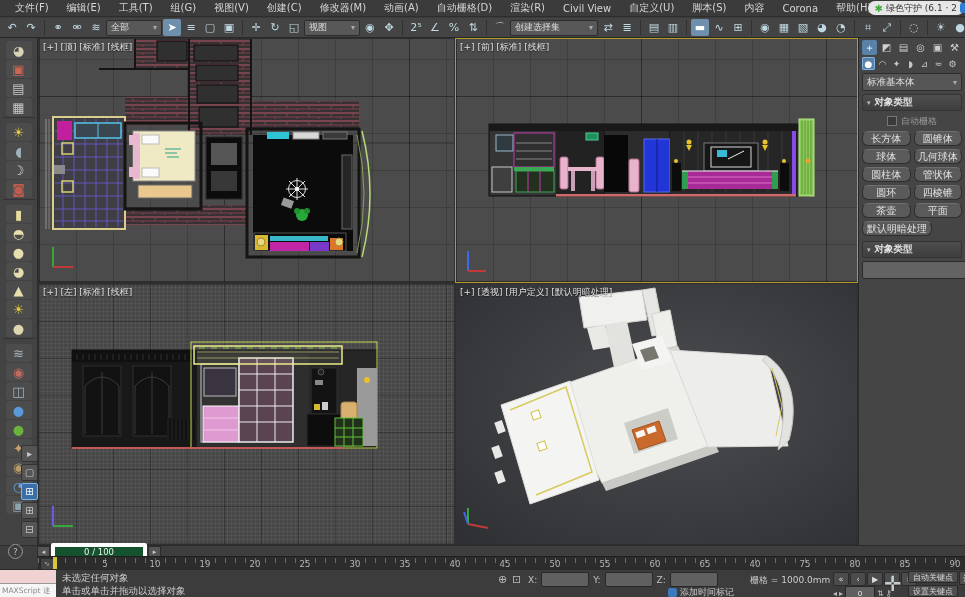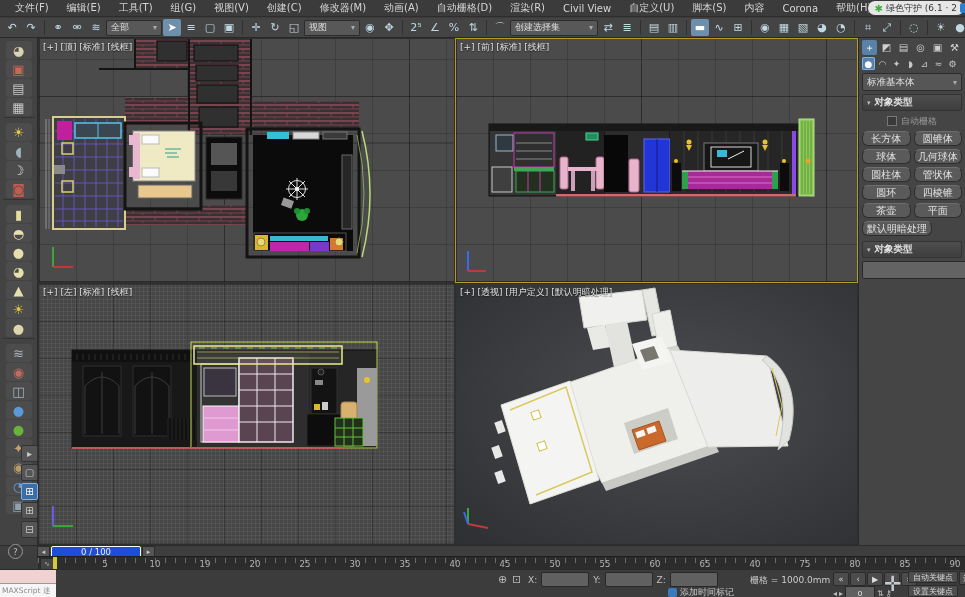--- a/index.html
+++ b/index.html
@@ -86,21 +86,21 @@
   .obj-btn:last-child{grid-column:1 / -1;width:70%;}
   .name-row{display:flex;gap:3px;align-items:center;}
   .name-input{flex:1;height:14px;background:#636363;border:1px solid #2a2a2a;border-radius:2px;}
   
   .tl-slider-row{position:absolute;left:0;top:545px;width:965px;height:11px;background:#3e3e3e;
                  border-top:1px solid #2b2b2b;display:flex;align-items:center;}
   .help-circle{width:13px;height:13px;border:1px solid #999;border-radius:50%;color:#bbb;font-size:9px;
                display:flex;align-items:center;justify-content:center;margin-left:8px;margin-right:14px;}
   .ts-btn{width:11px;height:10px;background:#555;border:1px solid #2c2c2c;color:#ccc;font-size:7px;
           display:flex;align-items:center;justify-content:center;}
-  .ts-handle{width:88px;height:10px;background:#1d4ed8;border:1px solid #ffffff;border-radius:2px;color:#f0f0f0;
+  .ts-handle{width:88px;height:10px;background:#14532d;border:4px solid #ffffff;border-radius:2px;color:#f0f0f0;
              font-size:8.5px;display:flex;align-items:center;justify-content:center;margin:8px 1px;}
   .ruler{position:absolute;left:38px;top:556px;width:927px;height:13px;background:#2c2c2c;
          border-top:1px solid #1f1f1f;display:flex;padding-left:42px;box-sizing:border-box;}
   .ruler::before{content:"";position:absolute;left:0;top:1px;width:100%;height:5px;
       background-image:repeating-linear-gradient(90deg, rgba(225,225,225,.35) 0 1px, transparent 1px 10px);
       background-position:17px 0;}
   .ruler .marker{position:absolute;left:15px;top:0;width:4px;height:13px;background:#d8c838;}
   .ruler .curve-btn{position:absolute;left:2px;top:1px;width:12px;height:10px;background:#444;
       border:1px solid #2a2a2a;color:#bbb;font-size:7px;display:flex;align-items:center;justify-content:center;}
   .tick{width:50px;text-align:center;font-size:8.5px;color:#b5b5b5;line-height:14px;}
@@ -582,20 +582,24 @@
         <span class="tick">85</span>
         <span class="tick">90</span>
       </span>
   </div>
 
   <div class="statusbar" able="false">
     <div class="listener">
       <div class="pink"></div>
       <div class="white">MAXScript 迷</div>
     </div>
+    <div class="prompts">
+      <div>未选定任何对象</div>
+      <div>单击或单击并拖动以选择对象</div>
+    </div>
     <span class="mini-ic" style="left:498px;">⊕</span>
     <span class="mini-ic" style="left:512px;">⊡</span>
     <div class="coords">
       <label>X:</label>
       <input style="">
       <label>Y:</label>
       <input style="">
       <label>Z:</label>
       <input style="">
     </div>

